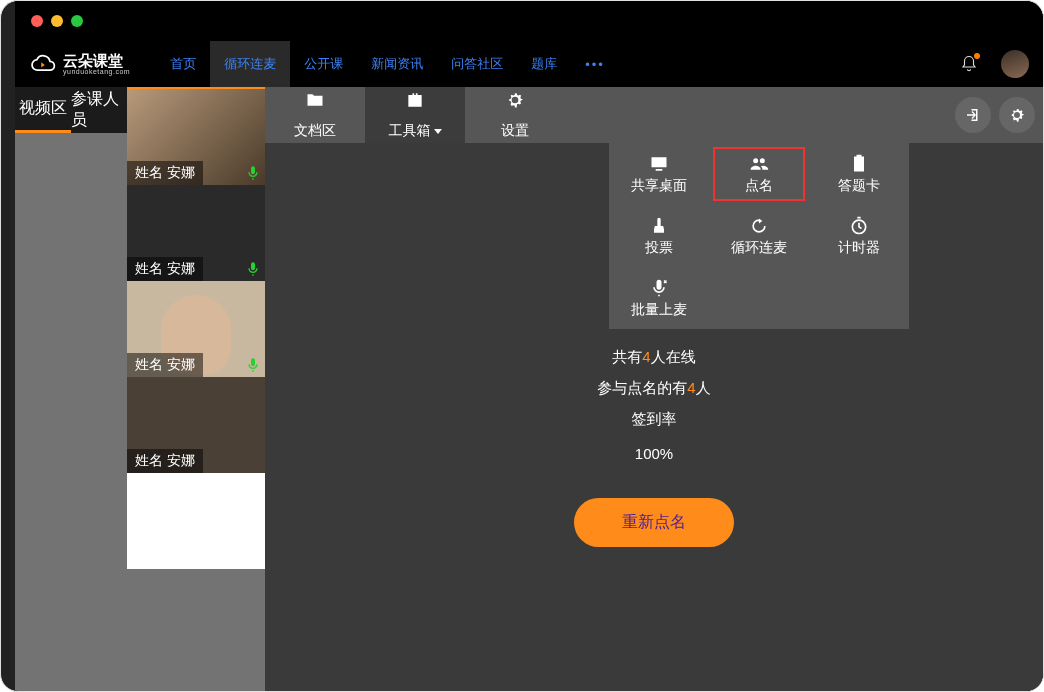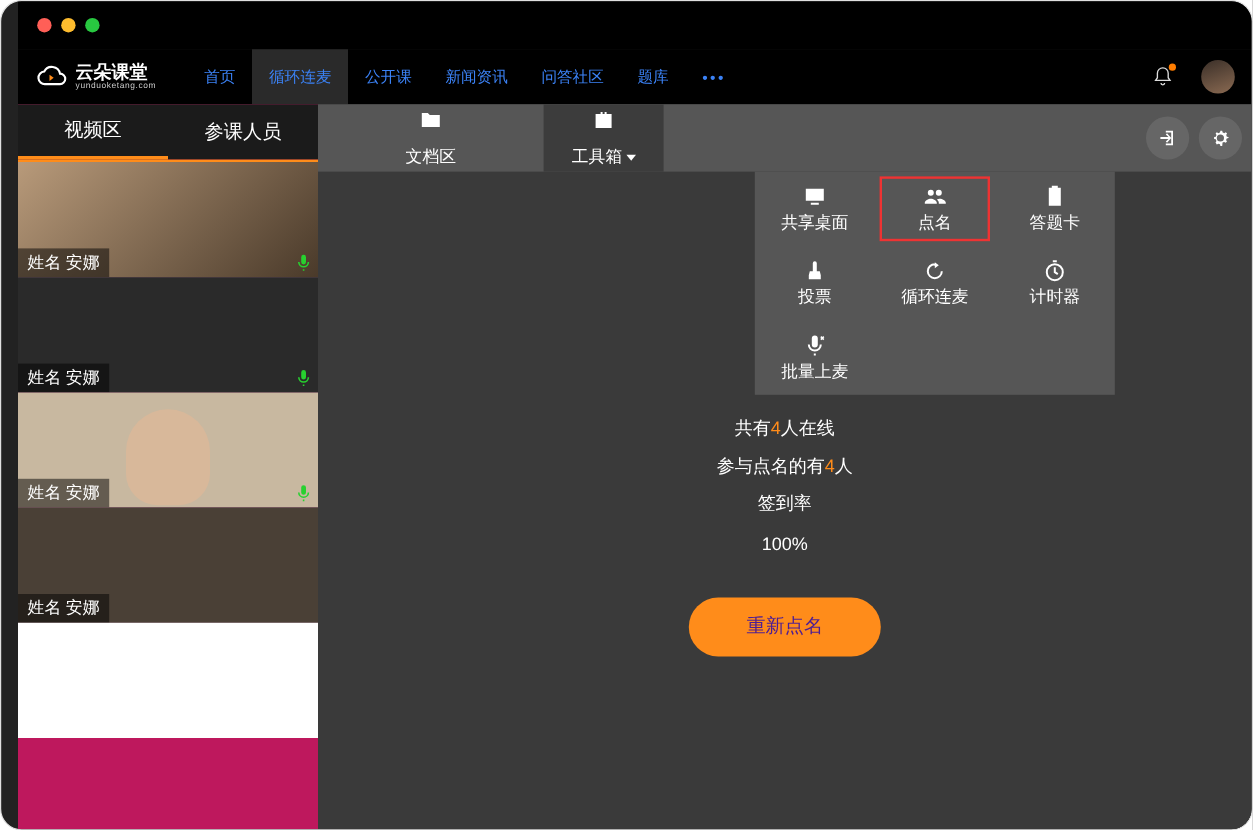--- a/index.html
+++ b/index.html
@@ -25,45 +25,45 @@
   .nav-more { width: 28px; text-align:center; letter-spacing:2px; }
   .nav-spacer { flex:1; }
   .bell, .avatar { width: 24px; height:24px; display:flex; align-items:center; justify-content:center; cursor:pointer; }
   .bell svg { width:18px; height:18px; stroke:#ddd; fill:none; }
   .bell { position:relative; margin-right:20px; }
   .bell::after { content:""; position:absolute; top:1px; right:1px; width:6px;height:6px;border-radius:50%; background:#ff7d00; }
   .avatar { width:28px; height:28px; border-radius:50%; background:linear-gradient(160deg,#3a2f28,#8a6a52); overflow:hidden; }
 
   .body { flex:1; display:flex; background:#3a3a3a; min-height:0; }
 
-  .sidebar { width: 250px; background:#be185d; display:flex; flex-direction:column; }
+  .sidebar { width: 250px; background:#737373; display:flex; flex-direction:row; }
   .side-tabs { height:46px; display:flex; background:#1b1b1b; }
   .side-tab { flex:1; color:#fff; display:flex; align-items:center; justify-content:center; font-size:16px; cursor:pointer; }
   .side-tab.active { border-bottom:3px solid #ff8c1a; }
   .video-list { flex:1; overflow:hidden; border-top:2px solid #ff8c1a; }
   .vitem { position:relative; height:96px; background:#555; overflow:hidden; }
   .vitem:last-child { background:#fff; }
   .vitem .tag { position:absolute; left:0; bottom:0; background:rgba(0,0,0,.5); color:#fff; font-size:14px; padding:3px 8px; }
   .vitem .mic { position:absolute; right:4px; bottom:4px; width:16px; height:16px; }
   .vitem .mic svg { width:16px;height:16px; fill:#27d12f; }
   .vitem .fake1 { position:absolute; inset:0; background:linear-gradient(135deg,#b89a7a 0%,#4a3a2a 100%); }
   .vitem .fake-dark { position:absolute; inset:0; background:#2a2a2a; }
   .vitem .fake-head { position:absolute; left:50%; top:15%; transform:translateX(-50%); width:70px;height:80px; background:#d8b89a; border-radius:40px 40px 30px 30px; }
 
   .main { flex:1; display:flex; flex-direction:column; background:#3a3a3a; position:relative; }
   .toolbar { height:56px; background:#565656; display:flex; align-items:stretch; }
-  .tool-slot { width:100px; display:flex; flex-direction:column; align-items:center; justify-content:center; color:#fff; cursor:pointer; gap:12px; font-size:14px;margin-left:44px; }
+  .tool-slot { width:100px; display:flex; flex-direction:column; align-items:center; justify-content:center; color:#fff; cursor:pointer; gap:12px; font-size:14px; }
   .tool-slot.active { background:#3c3c3c; }
   .tool-slot .caret { display:inline-block; margin-left:3px; border-left:4px solid transparent; border-right:4px solid transparent; border-top:5px solid #fff; vertical-align:middle; }
   .tool-slot svg { width:22px; height:20px; fill:#fff; }
   .toolbar-spacer { flex:1; }
   .circle-btn { width:36px;height:36px;border-radius:50%; background:#666; display:flex;align-items:center;justify-content:center; margin:10px 8px 0 0; cursor:pointer; }
   .circle-btn svg { width:18px;height:18px; fill:#fff; }
 
-  .dropdown { position:absolute; left:364px; top:56px; width:300px; background:#565656; display:grid; grid-template-columns:repeat(3,1fr); z-index:5; }
+  .dropdown { position:absolute; left:344px; top:56px; width:300px; background:#565656; display:grid; grid-template-columns:repeat(3,1fr); z-index:5; }
   .dd-item { height:62px; display:flex; flex-direction:column; align-items:center; justify-content:center; color:#fff; font-size:14px; gap:3px; cursor:pointer; }
   .dd-item svg { width:22px;height:20px; fill:#fff; }
   .dd-item.highlight { outline:2px solid #e33; outline-offset:-6px; }
 
   .content { flex:1; display:flex; flex-direction:column; align-items:center; justify-content:center; color:#fff; font-size:15px; gap:12px; padding-top:60px; }
   .stat-line .num { color:#ff8c1a; }
   .progress-row { display:flex; align-items:center; gap:8px; width: 430px; flex-direction: column; }
   .progress-row .lbl { white-space:nowrap; }
   .progress-row .bar { flex:1; height:8px; background:#ff8c1a; border-radius:4px; }
   .progress-row .pct { white-space:nowrap; }
@@ -153,20 +153,26 @@
               <path d="M3 5h6l2 2h10v12H3z"></path>
             </svg>
           <span>文档区</span>
         </div>
         <div class="tool-slot active">
           <svg viewBox="0 0 24 24">
               <path d="M9 4h6v2h5v14H4V6h5V4zm2 0v2h2V4h-2z"></path>
             </svg>
           <span><span>工具箱</span><span class="caret"></span></span>
         </div>
+        <div class="tool-slot">
+          <svg viewBox="0 0 24 24">
+              <path d="M12 8a4 4 0 1 0 0 8 4 4 0 0 0 0-8zm9 4l-2 .5a7 7 0 0 1-.7 1.7l1 1.8-1.4 1.4-1.8-1a7 7 0 0 1-1.7.7L14 21h-2l-.5-2a7 7 0 0 1-1.7-.7l-1.8 1L6.6 17l1-1.8A7 7 0 0 1 6.9 13.5L5 13v-2l2-.5a7 7 0 0 1 .7-1.7l-1-1.8L8 5.6l1.8 1a7 7 0 0 1 1.7-.7L12 4h2l.5 2a7 7 0 0 1 1.7.7l1.8-1L19.4 7l-1 1.8a7 7 0 0 1 .7 1.7L21 11v1z"></path>
+            </svg>
+          <span>设置</span>
+        </div>
         <div class="toolbar-spacer"></div>
         <div class="circle-btn">
           <svg viewBox="0 0 24 24">
               <path d="M10 4h8v16h-8v-2h6V6h-6V4zm3 7H4v2h9l-3 3 1.4 1.4L16 12l-4.6-5.4L10 8l3 3z"></path>
             </svg>
         </div>
         <div class="circle-btn">
           <svg viewBox="0 0 24 24">
               <path d="M12 8a4 4 0 1 0 0 8 4 4 0 0 0 0-8zm9 4l-2 .5a7 7 0 0 1-.7 1.7l1 1.8-1.4 1.4-1.8-1a7 7 0 0 1-1.7.7L14 21h-2l-.5-2a7 7 0 0 1-1.7-.7l-1.8 1L6.6 17l1-1.8A7 7 0 0 1 6.9 13.5L5 13v-2l2-.5a7 7 0 0 1 .7-1.7l-1-1.8L8 5.6l1.8 1a7 7 0 0 1 1.7-.7L12 4h2l.5 2a7 7 0 0 1 1.7.7l1.8-1L19.4 7l-1 1.8a7 7 0 0 1 .7 1.7L21 11v1z"></path>
             </svg>

